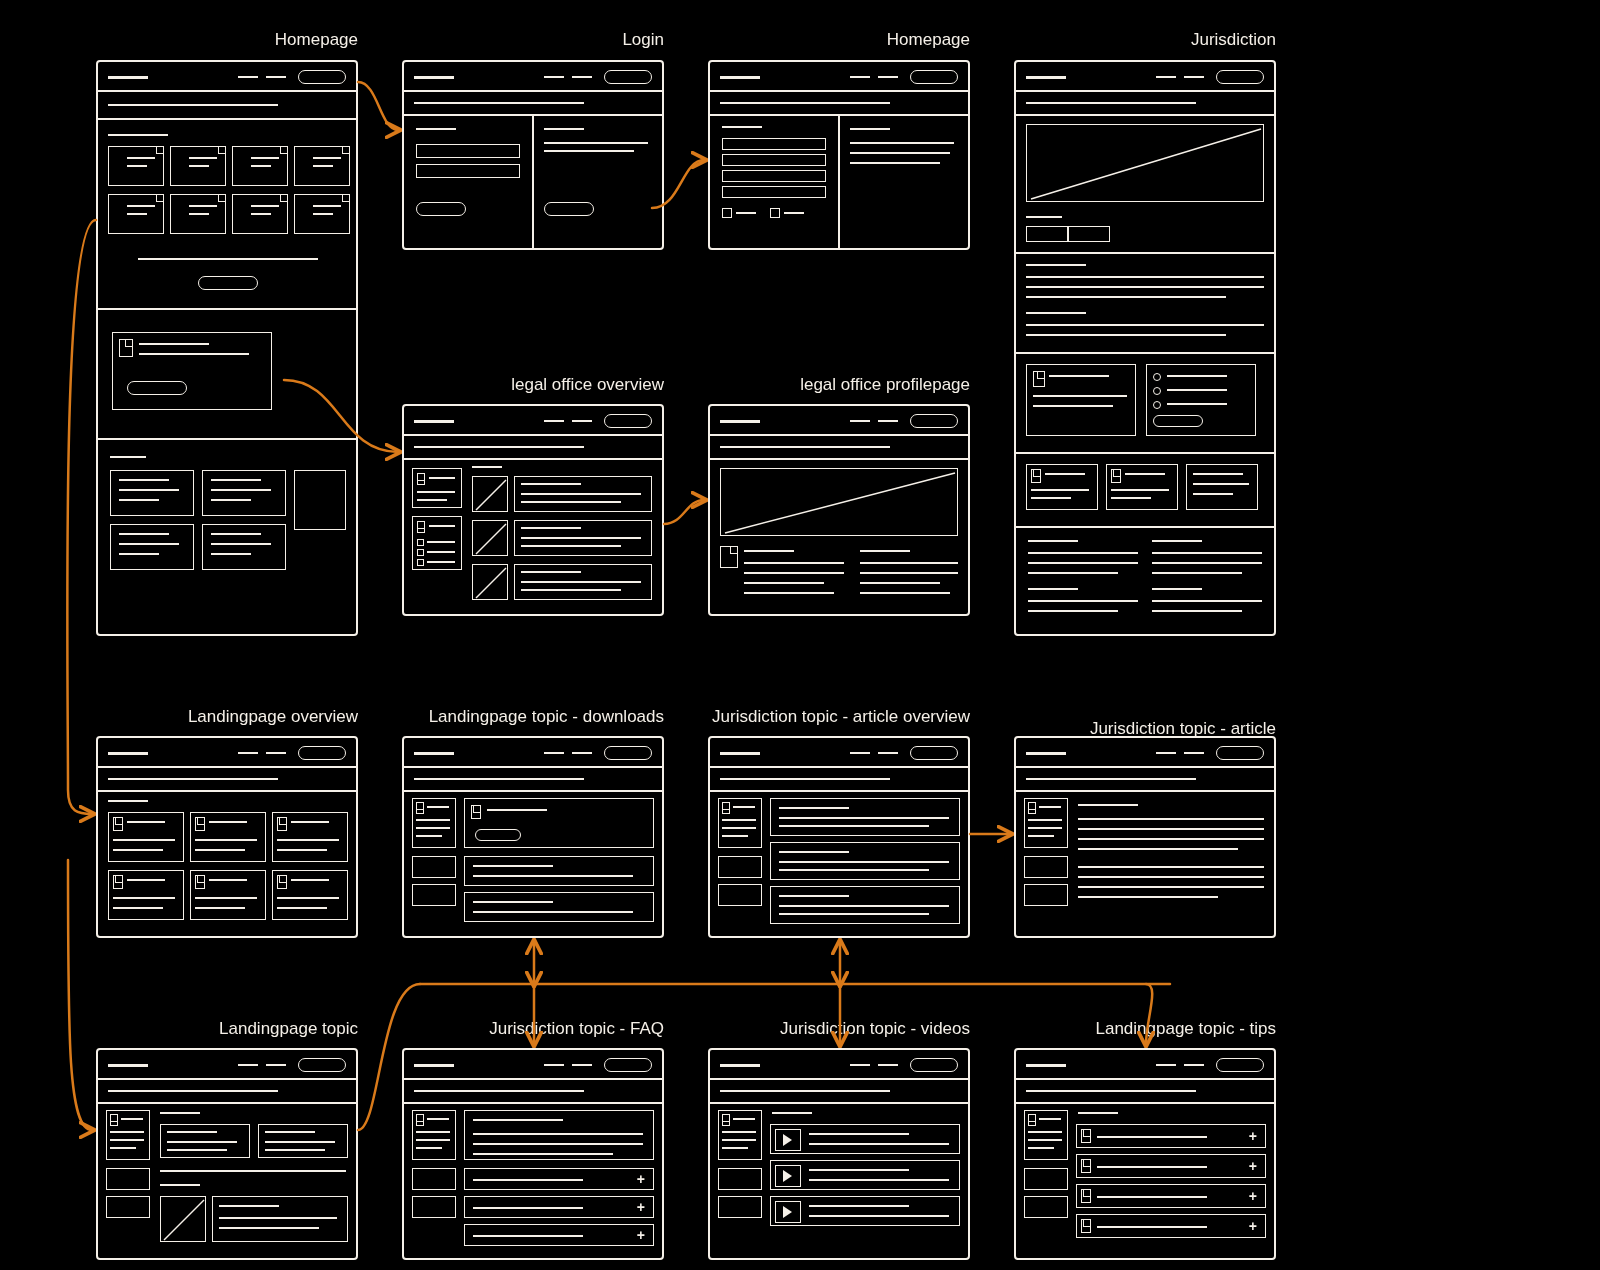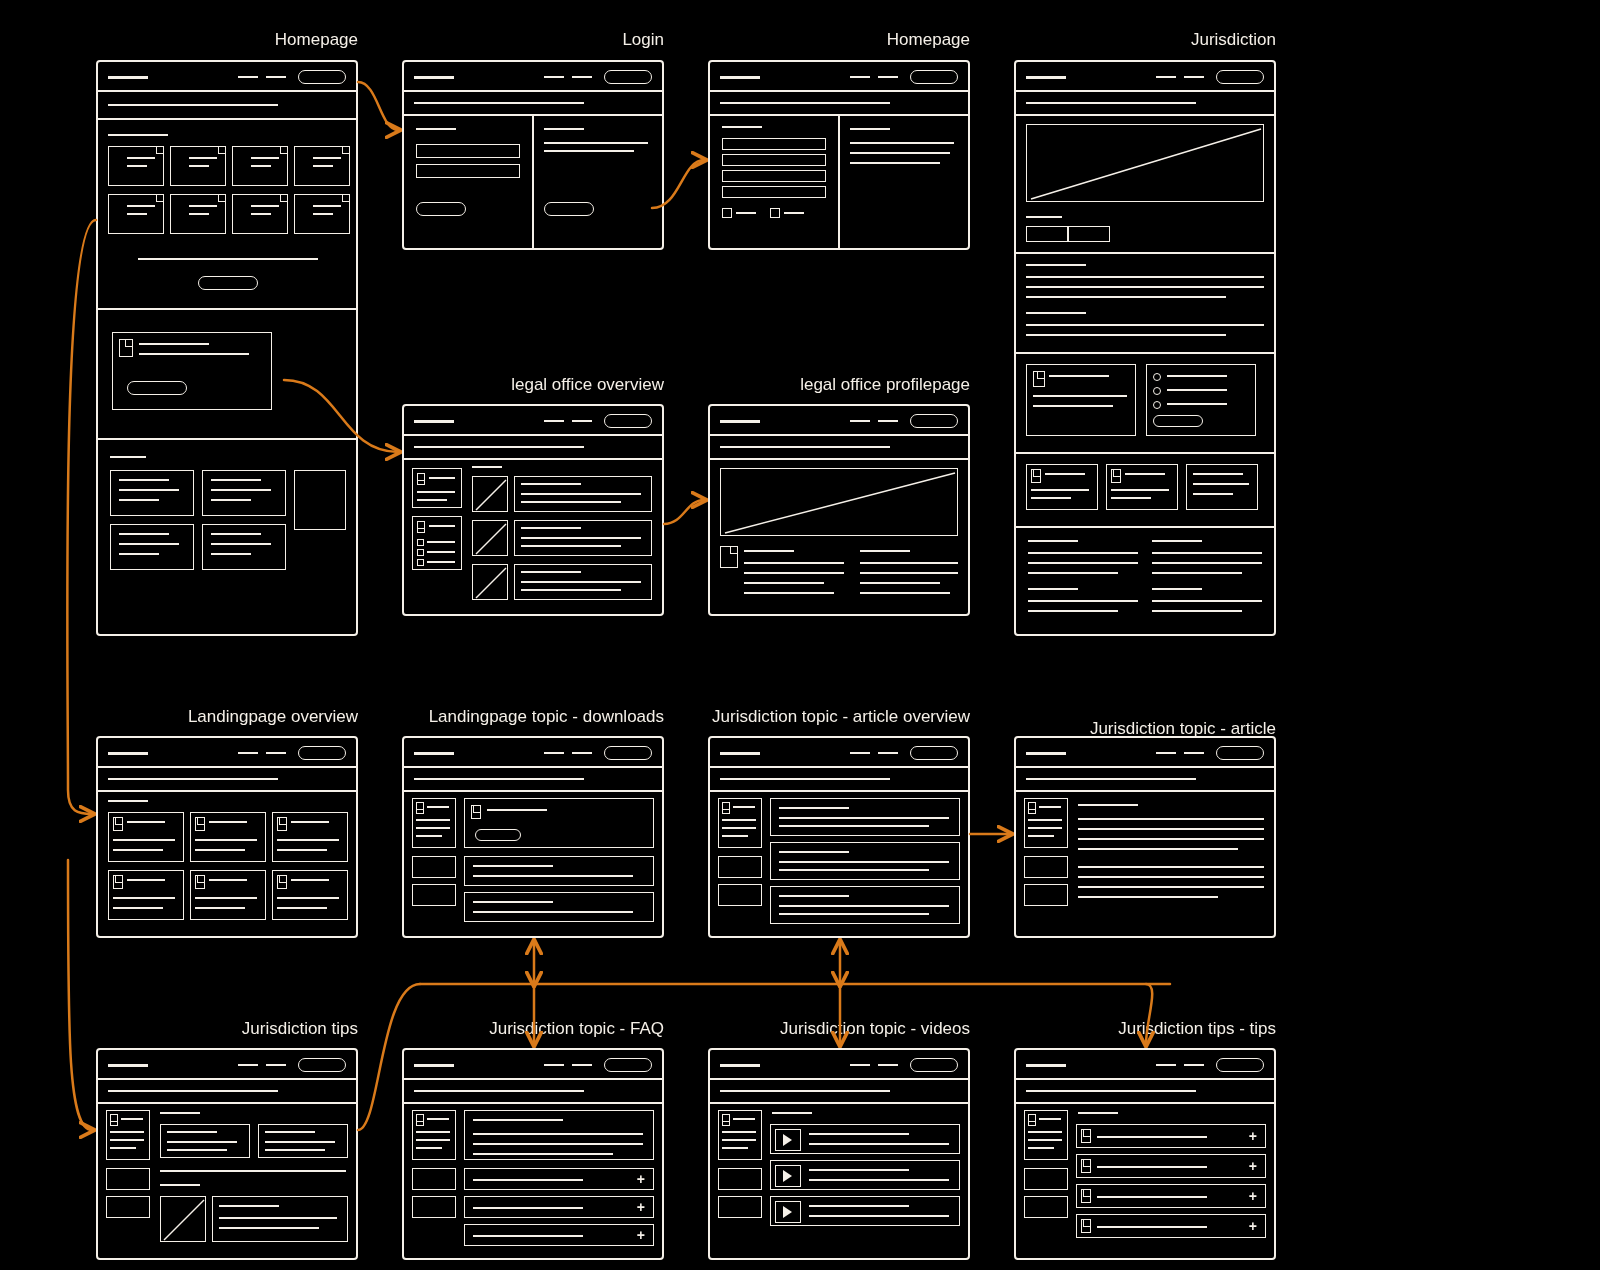--- a/index.html
+++ b/index.html
@@ -76,24 +76,24 @@
   <div class="label" style="left:1014px; top:30px; width:262px;">Jurisdiction</div>
 
   <div class="label" style="left:402px; top:375px; width:262px;">legal office overview</div>
   <div class="label" style="left:708px; top:375px; width:262px;">legal office profilepage</div>
 
   <div class="label" style="left:96px; top:707px; width:262px;">Landingpage overview</div>
   <div class="label" style="left:402px; top:707px; width:262px;">Landingpage topic - downloads</div>
   <div class="label" style="left:708px; top:707px; width:262px;">Jurisdiction topic - article overview</div>
   <div class="label" style="left:1014px; top:707px; width:262px;margin-top:12px;">Jurisdiction topic - article</div>
 
-  <div class="label" style="left:96px; top:1019px; width:262px;">Jurisdiction tips</div>
+  <div class="label" style="left:96px; top:1019px; width:262px;">Landingpage topic</div>
   <div class="label" style="left:402px; top:1019px; width:262px;">Jurisdiction topic - FAQ</div>
   <div class="label" style="left:708px; top:1019px; width:262px;">Jurisdiction topic - videos</div>
-  <div class="label" style="left:1014px; top:1019px; width:262px;">Jurisdiction tips - tips</div>
+  <div class="label" style="left:1014px; top:1019px; width:262px;">Landingpage topic - tips</div>
 
   <div class="frame" style="left:96px; top:60px; width:262px; height:576px;">
 
     <div class="line" style="left:10px; top:14px; width:40px; height:3px;"></div>
     <div class="line" style="left:140px; top:14px; width:20px;"></div>
     <div class="line" style="left:168px; top:14px; width:20px;"></div>
     <div class="pill" style="left:200px; top:8px; width:48px; height:14px;"></div>
     <div class="line" style="left:0; top:28px; width:258px;"></div>
 
     <div class="line" style="left:10px; top:42px; width:170px;"></div>

